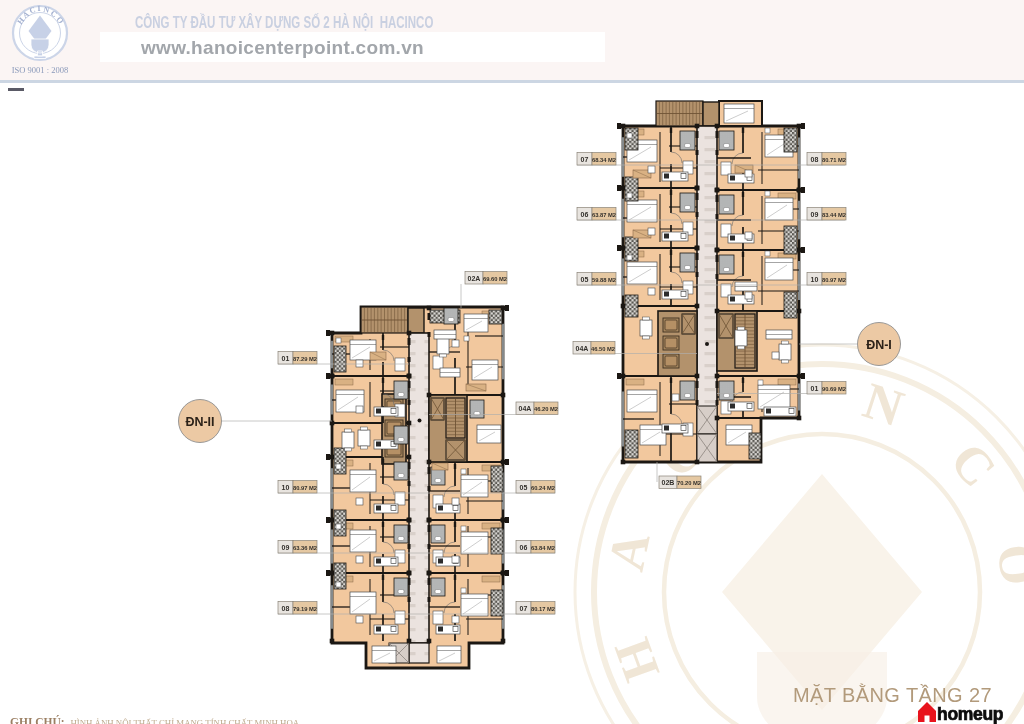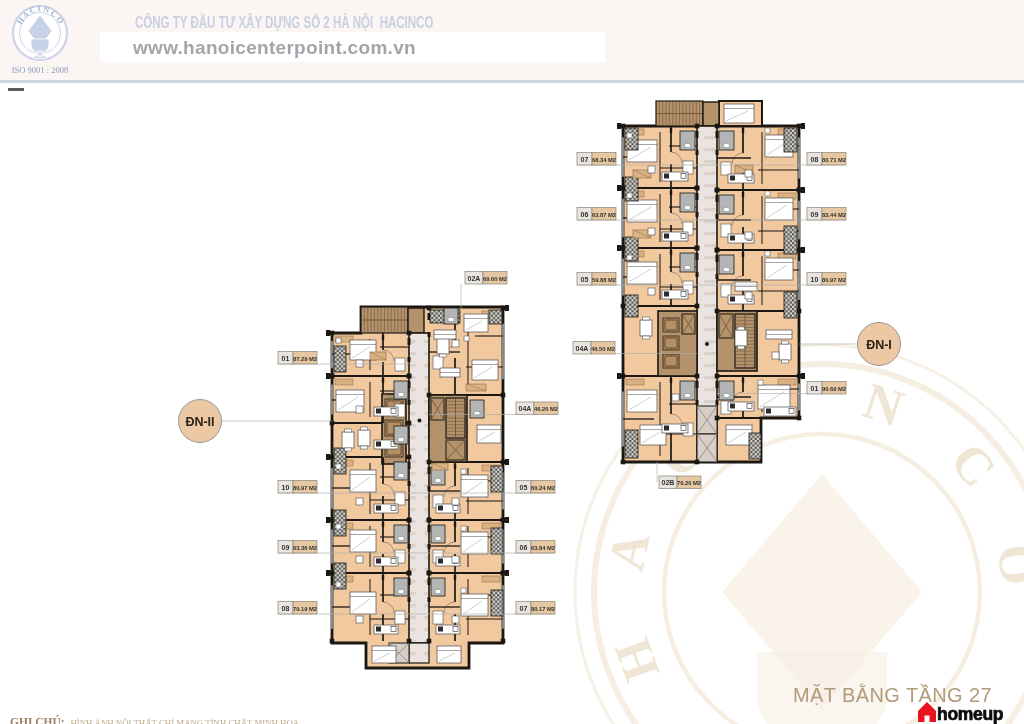--- a/index.html
+++ b/index.html
@@ -36,21 +36,21 @@
 
   <path d="M30,12.5 L41.5,28 L30,43.5 L18.5,28 Z" fill="#c7d1e7"></path>
 
   <path d="M21,36 h18 v6 a9,8 0 0 1 -18,0 z M27.5,48 h5 v5 h-5 z M24,53 h12 v2.5 h-12 z" fill="#c7d1e7" stroke="#ffffff" stroke-width="0.8"></path>
 
   <text x="30" y="70" font-family="Liberation Serif, serif" font-size="8.5" fill="#8b9aba" text-anchor="middle">ISO 9001 : 2008</text>
 </svg>
 
 <div class="abs" style="left:135px;top:14px;white-space:nowrap;font-weight:bold;font-size:16px;color:#c9d0e1;transform:scaleX(0.72);transform-origin:left">CÔNG TY ĐẦU TƯ XÂY DỰNG SỐ 2 HÀ NỘI&nbsp; HACINCO</div>
 
-<div class="abs" style="left:133px;top:37px;font-weight:bold;font-size:19px;color:#a2a6ab;letter-spacing:0.3px">www.hanoicenterpoint.com.vn</div>
+<div class="abs" style="left:141px;top:37px;font-weight:bold;font-size:19px;color:#a2a6ab;letter-spacing:0.3px">www.hanoicenterpoint.com.vn</div>
 
 <svg width="1024" height="724" viewBox="0 0 1024 724" xmlns="http://www.w3.org/2000/svg" style="position:absolute;left:0;top:0">
 <defs>
       <pattern id="chk" width="4.4" height="4.4" patternUnits="userSpaceOnUse">
         <rect width="4.4" height="4.4" fill="#d8d6d2"></rect>
         <rect width="2.2" height="2.2" fill="#5a5853"></rect>
         <rect x="2.2" y="2.2" width="2.2" height="2.2" fill="#5a5853"></rect>
       </pattern>
       <pattern id="bath" width="3.6" height="3.6" patternUnits="userSpaceOnUse">
         <rect width="3.6" height="3.6" fill="#e3e3e1"></rect>

